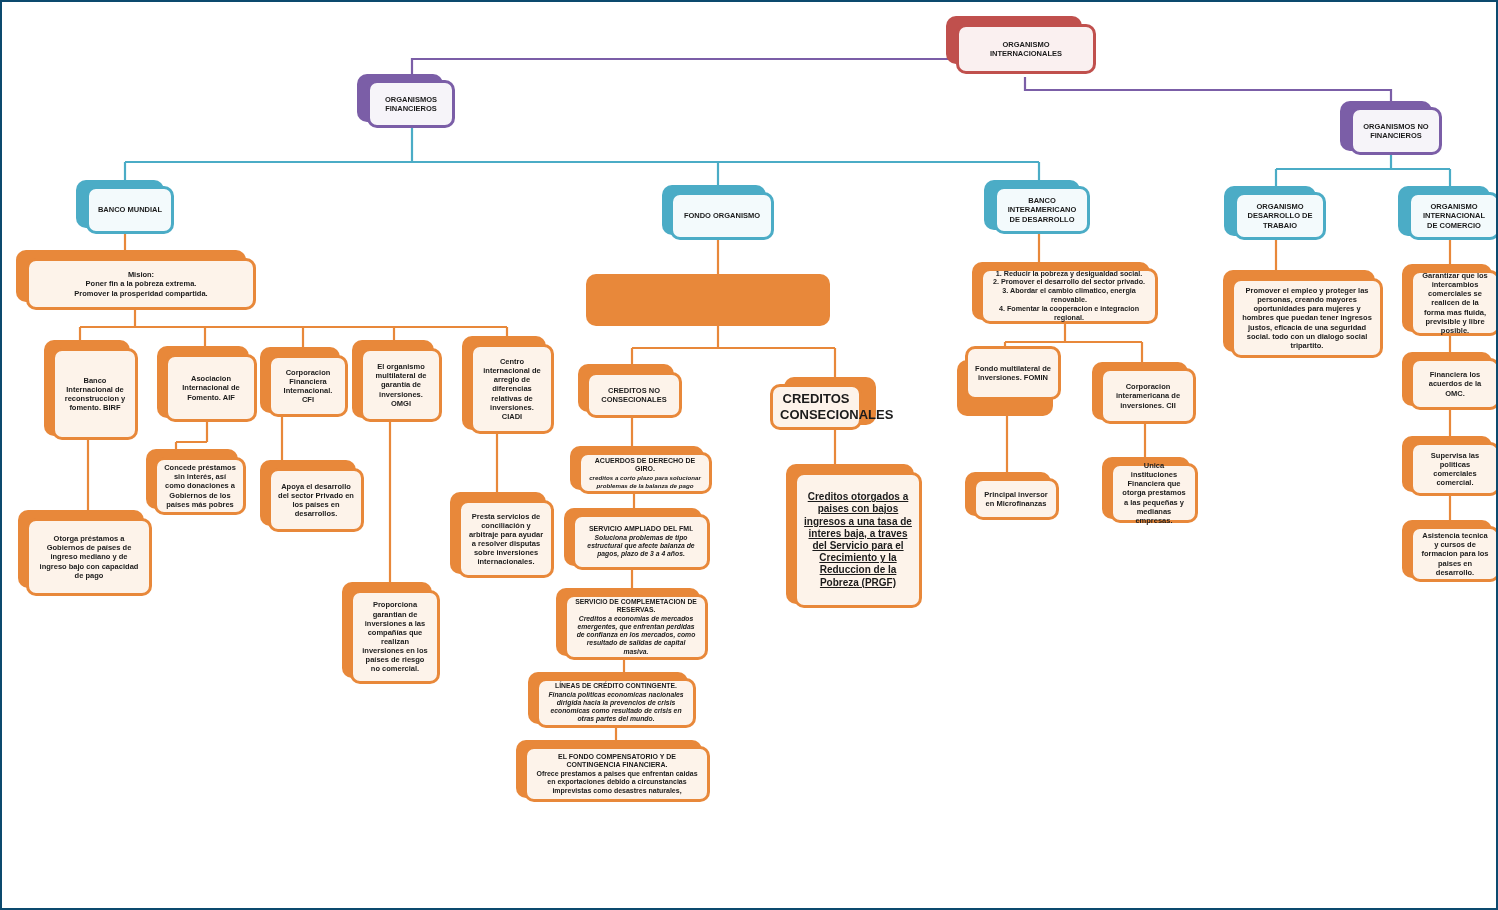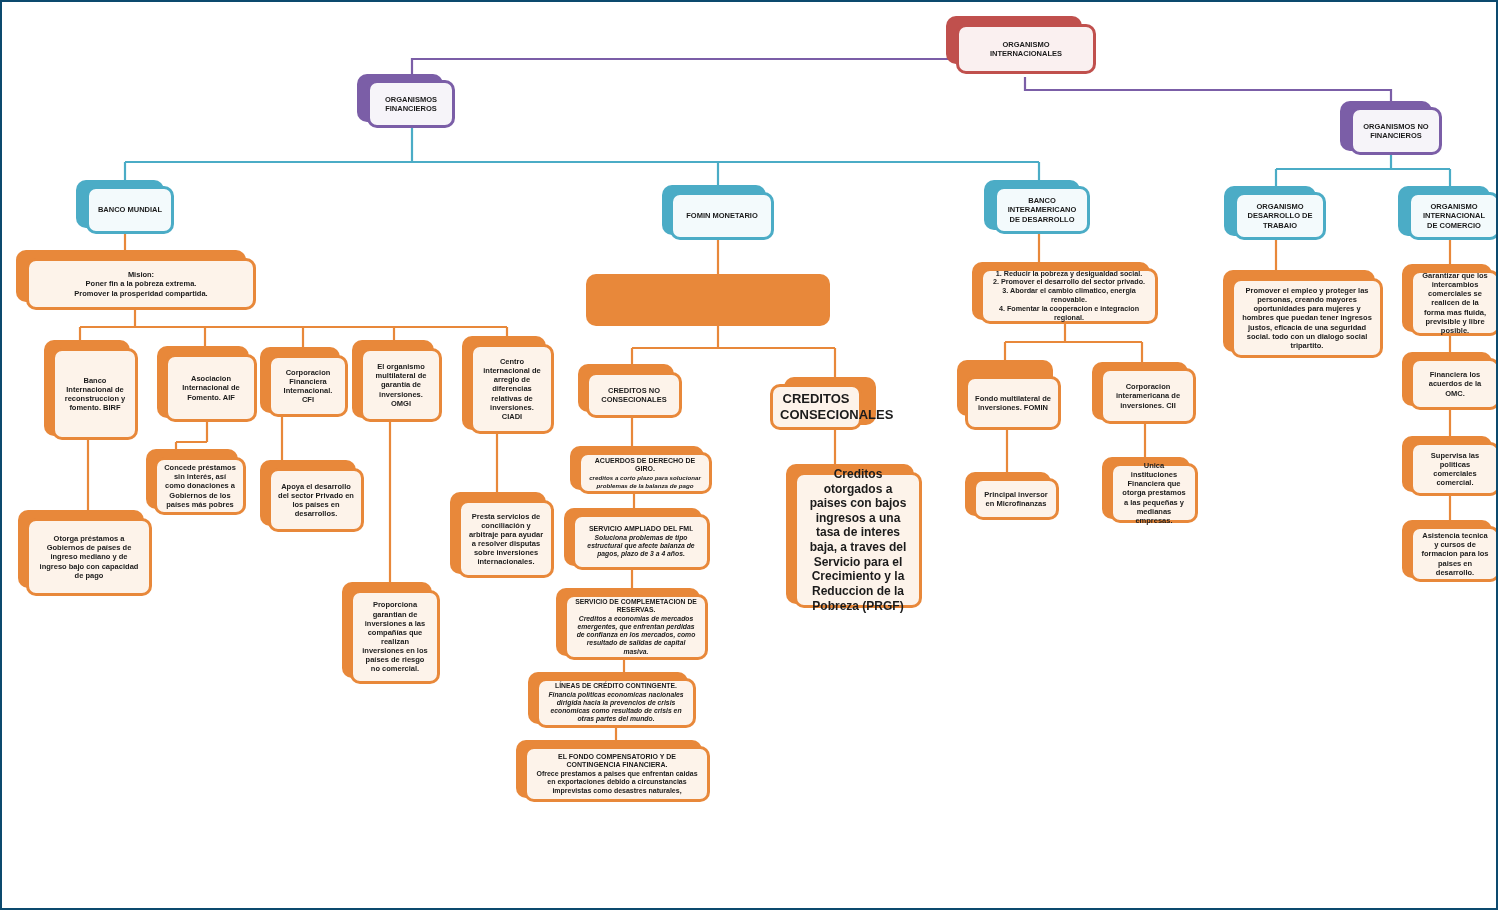--- a/index.html
+++ b/index.html
@@ -130,21 +130,21 @@
     <span class="txt">ORGANISMOS NO FINANCIEROS</span>
   </div>
 
   <div class="shadow teal-sh" style="left:74px; top:178px; width:88px; height:48px;"></div>
   <div class="node teal" style="left:84px; top:184px; width:88px; height:48px; font-size:7.5px;">
     <span class="txt">BANCO MUNDIAL</span>
   </div>
 
   <div class="shadow teal-sh" style="left:660px; top:183px; width:104px; height:50px;"></div>
   <div class="node teal" style="left:668px; top:190px; width:104px; height:48px; font-size:7.5px;">
-    <span class="txt">FOMIN MONETARIO</span>
+    <span class="txt">FONDO ORGANISMO</span>
   </div>
 
   <div class="shadow teal-sh" style="left:982px; top:178px; width:96px; height:50px;"></div>
   <div class="node teal" style="left:992px; top:184px; width:96px; height:48px; font-size:7.5px;align-items:center;">
     <span class="txt">BANCO INTERAMERICANO DE DESARROLLO</span>
   </div>
 
   <div class="shadow teal-sh" style="left:1222px; top:184px; width:92px; height:50px;"></div>
   <div class="node teal" style="left:1232px; top:190px; width:92px; height:48px; font-size:7.5px;">
     <span class="txt">ORGANISMO DESARROLLO DE TRABAIO</span>
@@ -218,21 +218,21 @@
   <div class="node orange" style="left:584px; top:370px; width:96px; height:46px; font-size:7.5px;">
     <span class="txt">CREDITOS NO CONSECIONALES</span>
   </div>
 
   <div class="shadow orange-sh" style="left:782px; top:375px; width:92px; height:48px;"></div>
   <div class="node orange" style="left:768px; top:382px; width:92px; height:46px; font-size:13px;align-items:center;">
     <span class="txt">CREDITOS CONSECIONALES</span>
   </div>
 
   <div class="shadow orange-sh" style="left:784px; top:462px; width:128px; height:140px;"></div>
-  <div class="node orange" style="left:792px; top:470px; width:128px; height:136px; font-size:12px;">
+  <div class="node orange" style="left:792px; top:470px; width:128px; height:136px; font-size:10px;text-decoration:underline;">
     <span class="txt">Creditos otorgados a paises con bajos ingresos a una tasa de interes baja, a traves del  Servicio para el Crecimiento y la Reduccion de la Pobreza (PRGF)</span>
   </div>
 
   <div class="shadow orange-sh" style="left:568px; top:444px; width:134px; height:44px;"></div>
   <div class="node orange" style="left:576px; top:450px; width:134px; height:42px; font-size:7px; flex-direction:column;">
     <span class="txt nrm">ACUERDOS DE DERECHO DE GIRO.</span>
     <span class="txt em" style="font-size:6.2px;">creditos a corto plazo para solucionar problemas de la balanza de pago</span>
   </div>
 
   <div class="shadow orange-sh" style="left:562px; top:506px; width:138px; height:58px;"></div>
@@ -261,21 +261,21 @@
 
   <div class="shadow orange-sh" style="left:970px; top:260px; width:178px; height:58px;"></div>
   <div class="node orange" style="left:978px; top:266px; width:178px; height:56px; font-size:7.2px; white-space:pre-line;">
     <span class="txt">1. Reducir la pobreza y desigualdad social.
 2. Promover el desarrollo del sector privado.
 3. Abordar el  cambio climatico, energia renovable.
 4. Fomentar la cooperacion e integracion regional.</span>
   </div>
 
   <div class="shadow orange-sh" style="left:955px; top:358px; width:96px; height:56px;"></div>
-  <div class="node orange" style="left:963px; top:374px; width:96px; height:54px; font-size:7.5px;">
+  <div class="node orange" style="left:963px; top:344px; width:96px; height:54px; font-size:7.5px;">
     <span class="txt">Fondo multilateral de inversiones. FOMIN</span>
   </div>
 
   <div class="shadow orange-sh" style="left:963px; top:470px; width:86px; height:44px;"></div>
   <div class="node orange" style="left:971px; top:476px; width:86px; height:42px; font-size:7.5px;">
     <span class="txt">Principal inversor en Microfinanzas</span>
   </div>
 
   <div class="shadow orange-sh" style="left:1090px; top:360px; width:96px; height:58px;"></div>
   <div class="node orange" style="left:1098px; top:366px; width:96px; height:56px; font-size:7.5px;">

